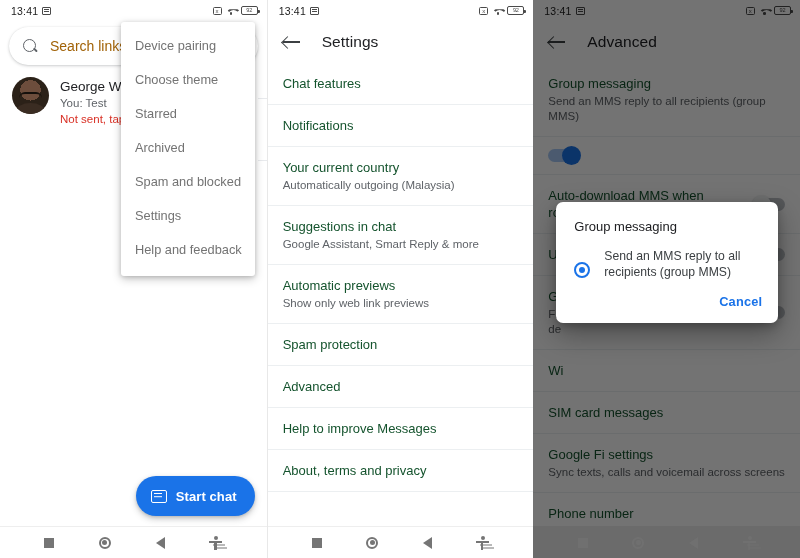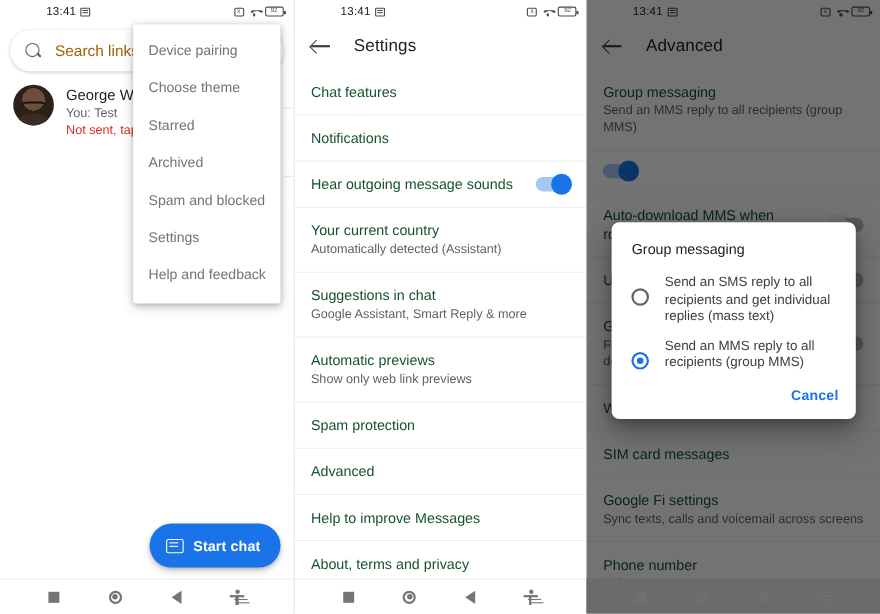--- a/index.html
+++ b/index.html
@@ -14,21 +14,21 @@
   .screen.s2 { border-left: 1px solid #e8e8e8; }
   .screen.s3 { background: #ffffff; }
 
   
   .statusbar {
     height: 21px; display: flex; align-items: center;
     justify-content: space-between;
     padding: 0 9px 0 11px;
     font-size: 10.5px; color: #212121; letter-spacing: .2px;
   }
-  .sb-left { display: flex; align-items: center; gap: 4px; margin-left: 31px; }
+  .sb-left { display: flex; align-items: center; gap: 4px; }
   .sb-right { display: flex; align-items: center; gap: 4px; }
   .ico-msg { width: 9px; height: 8px; border: 1.2px solid #4a4a4a; border-radius: 1px; position: relative; }
   .ico-msg::after { content:""; position:absolute; left:1px; top:1.5px; width:5px; height:1px; background:#4a4a4a; box-shadow: 0 2px 0 #4a4a4a; }
   .ico-nosim { width: 9px; height: 8px; border: 1.1px solid #4a4a4a; border-radius: 1.5px; position: relative; font-size: 6px; color:#4a4a4a; text-align:center; line-height:6px; }
   .ico-wifi { width: 11px; height: 8px; position: relative; }
   .ico-wifi::before {
     content:""; position:absolute; left:0; top:1px; width:11px; height:11px;
     border: 2px solid #4a4a4a; border-radius: 50%;
     clip-path: polygon(50% 50%, 0% 12%, 100% 12%);
   }
@@ -231,28 +231,22 @@
             <div class="row-title">Chat features</div>
           </div>
       </div>
       <div class="row">
         <div class="row-texts">
             <div class="row-title">Notifications</div>
           </div>
       </div>
       <div class="row">
         <div class="row-texts">
-            <div class="row-title">Hear outgoing message sounds</div>
-          </div>
-        <span class="toggle on"></span>
-      </div>
-      <div class="row">
-        <div class="row-texts">
           <div class="row-title">Your current country</div>
-          <div class="row-sub">Automatically detected (Assistant)</div>
+          <div class="row-sub">Automatically outgoing (Malaysia)</div>
         </div>
       </div>
       <div class="row">
         <div class="row-texts">
           <div class="row-title">Suggestions in chat</div>
           <div class="row-sub">Google Assistant, Smart Reply &amp; more</div>
         </div>
       </div>
       <div class="row">
         <div class="row-texts">
@@ -361,24 +355,20 @@
           <div class="row-title">Phone number</div>
           <div class="row-sub">Unknown</div>
         </div>
       </div>
     </div>
 
     <div class="scrim"></div>
 
     <div class="dialog">
       <div class="dlg-title">Group messaging</div>
-      <div class="dlg-opt">
-        <span class="radio"></span>
-        <span class="dlg-opt-label">Send an SMS reply to all recipients and get individual replies (mass text)</span>
-      </div>
       <div class="dlg-opt sel">
         <span class="radio"></span>
         <span class="dlg-opt-label">Send an MMS reply to all recipients (group MMS)</span>
       </div>
       <div class="dlg-actions">
         <span class="dlg-cancel">Cancel</span>
       </div>
     </div>
 
     <div class="navbar" style="z-index: 10; background: rgb(107, 107, 107); border-top-color: rgb(107, 107, 107);">

